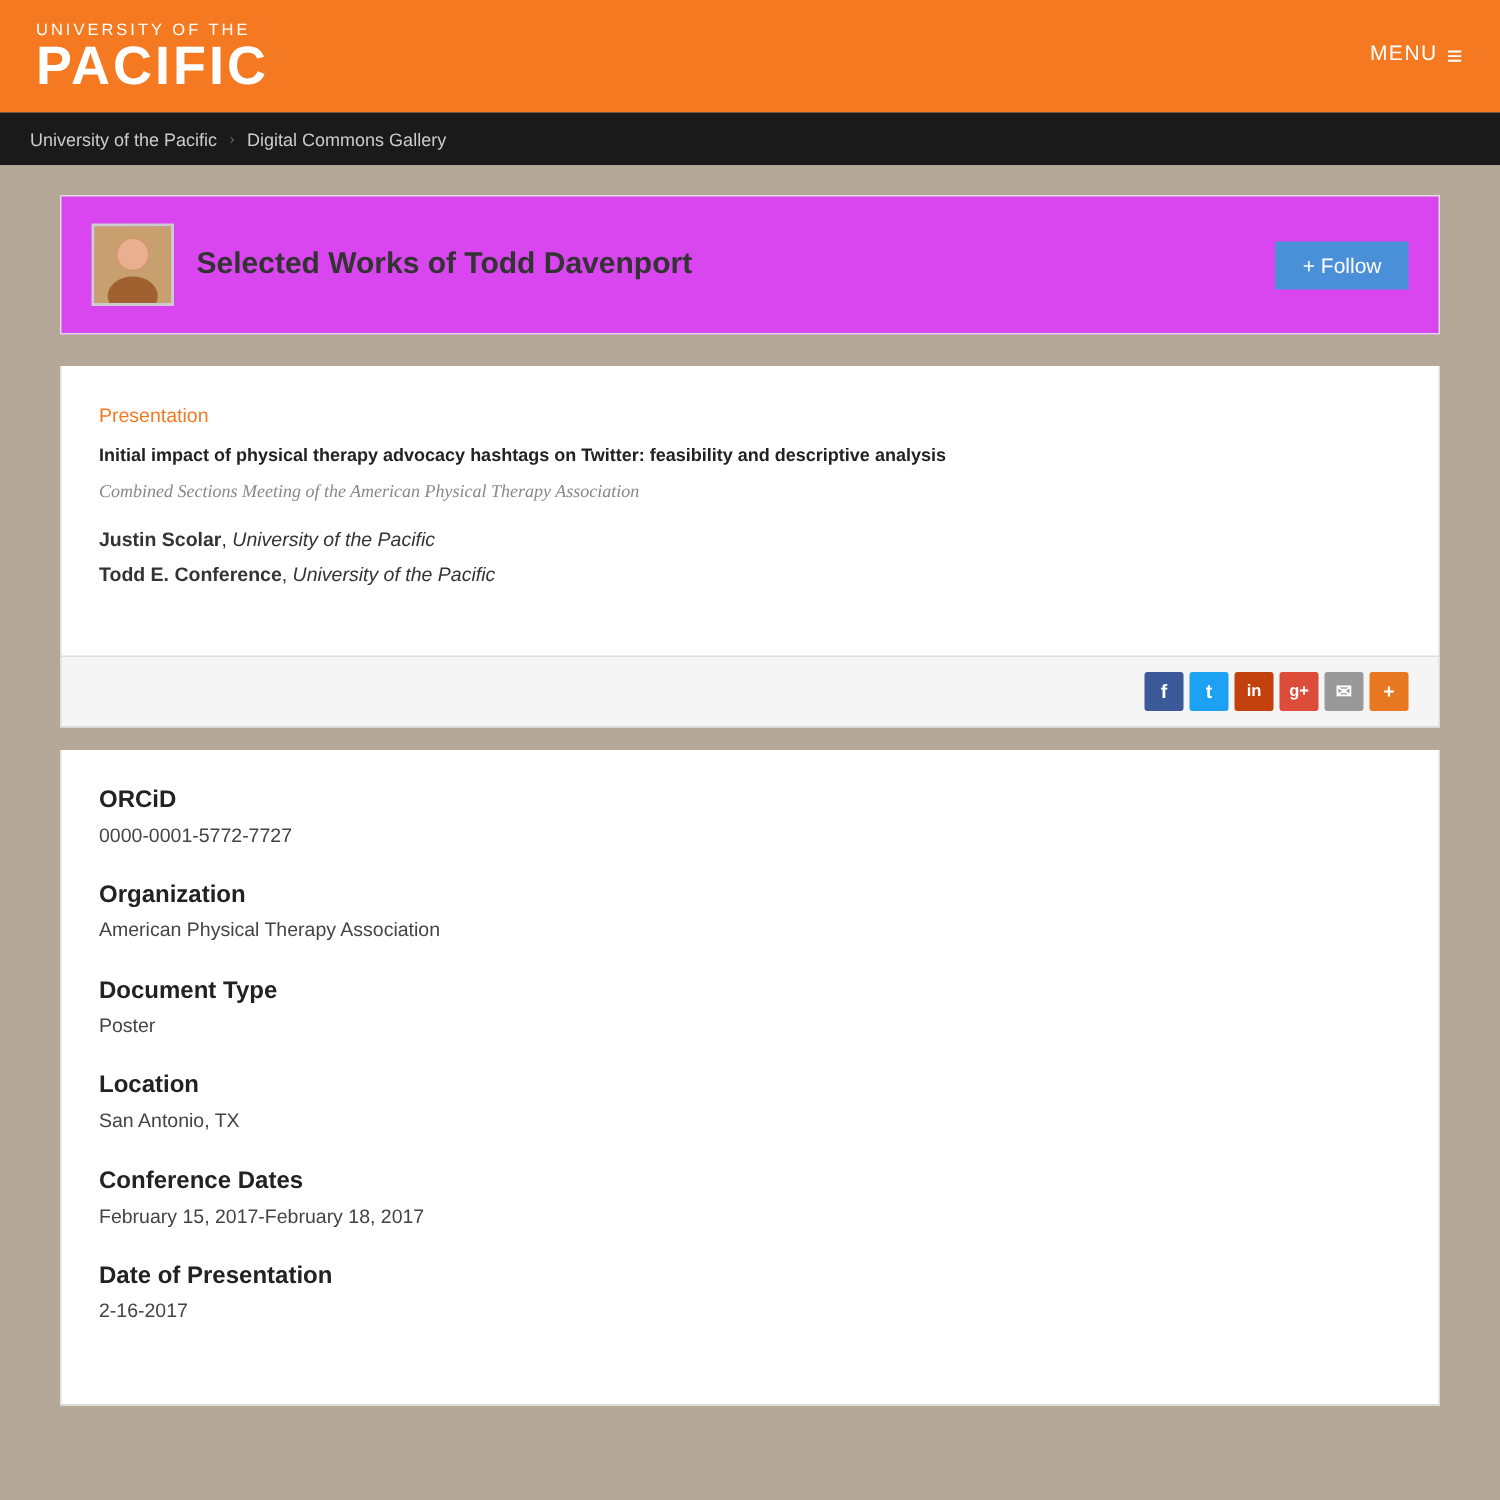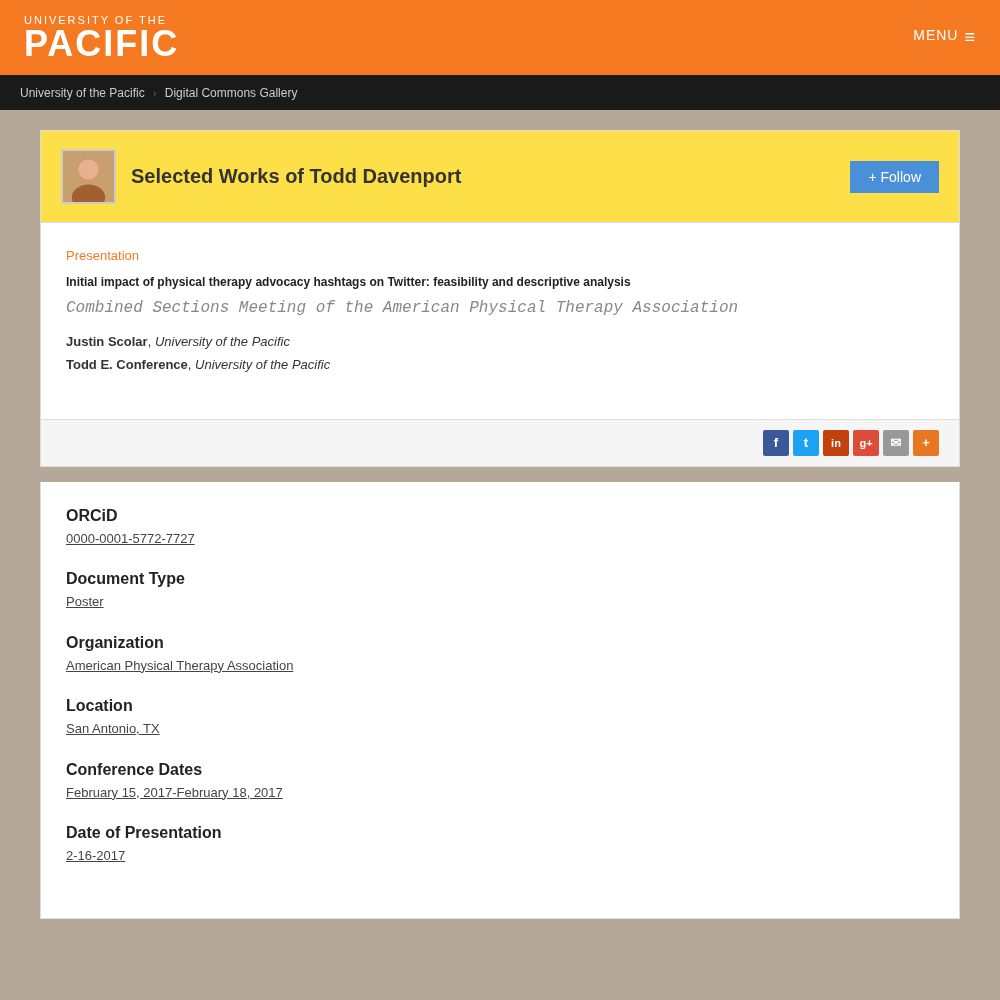--- a/index.html
+++ b/index.html
@@ -79,21 +79,21 @@
 
     
     .main-wrapper {
       max-width: 940px;
       margin: 20px auto;
       padding: 0 10px;
     }
 
     
     .profile-section {
-      background-color: #fde047;
+      background-color: #d946ef;
       border: 1px solid #ddd;
       padding: 18px 20px;
       display: flex;
       align-items: center;
       gap: 15px;
       margin-bottom: 0;
     }
     .avatar {
       width: 55px;
       height: 55px;
@@ -127,38 +127,39 @@
       white-space: nowrap;
       margin-left: 12px;
     }
 
     
     .article-section {
       background-color: white;
       border: 1px solid #ddd;
       border-top: none;
       padding: 25px 25px 40px;
+      margin-top: 21px;
     }
     .article-type {
       color: #f47920;
       font-family: Arial, sans-serif;
       font-size: 13px;
       margin-bottom: 12px;
     }
     .article-title {
       font-family: Arial, sans-serif;
       font-size: 12px;
       font-weight: bold;
       color: #222;
       margin-bottom: 8px;
       line-height: 1.3;
     }
     .article-source {
-      font-family: Liberation Mono, monospace;
-      font-size: 16px;
+      font-family: Liberation Serif, serif;
+      font-size: 12px;
       color: #888;
       margin-bottom: 15px;
       font-style: italic;
     }
     .author-line {
       font-family: Arial, sans-serif;
       font-size: 13px;
       color: #333;
       margin-bottom: 4px;
       line-height: 1.5;
@@ -218,21 +219,20 @@
       font-size: 16px;
       font-weight: bold;
       color: #222;
       margin-bottom: 4px;
     }
     .meta-value {
       font-family: Arial, sans-serif;
       font-size: 13px;
       color: #444;
       line-height: 1.5;
-      text-decoration: underline;
     }
 
     
     .avatar-svg {
       width: 55px;
       height: 55px;
     }
   </style>
 </head>
 <body>
@@ -293,28 +293,28 @@
     <div class="share-icon share-em">✉</div>
     <div class="share-icon share-more">+</div>
   </div>
 
   <div class="metadata-section">
     <div class="meta-group">
       <div class="meta-label">ORCiD</div>
       <div class="meta-value">0000-0001-5772-7727</div>
     </div>
     <div class="meta-group">
+      <div class="meta-label">Organization</div>
+      <div class="meta-value">American Physical Therapy Association</div>
+    </div>
+    <div class="meta-group">
       <div class="meta-label">Document Type</div>
       <div class="meta-value">Poster</div>
     </div>
     <div class="meta-group">
-      <div class="meta-label">Organization</div>
-      <div class="meta-value">American Physical Therapy Association</div>
-    </div>
-    <div class="meta-group">
       <div class="meta-label">Location</div>
       <div class="meta-value">San Antonio, TX</div>
     </div>
     <div class="meta-group">
       <div class="meta-label">Conference Dates</div>
       <div class="meta-value">February 15, 2017-February 18, 2017</div>
     </div>
     <div class="meta-group">
       <div class="meta-label">Date of Presentation</div>
       <div class="meta-value">2-16-2017</div>

